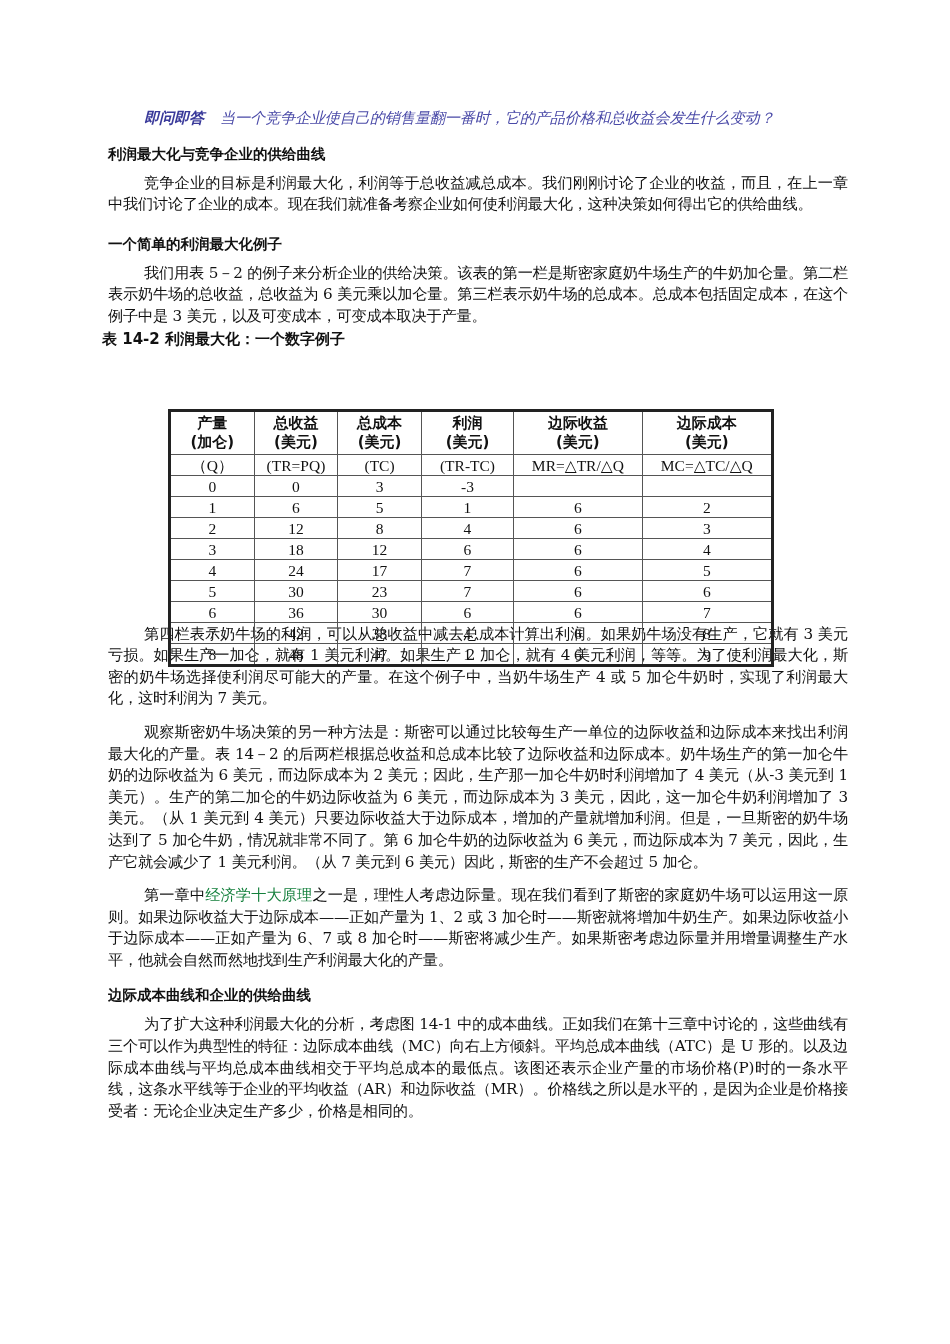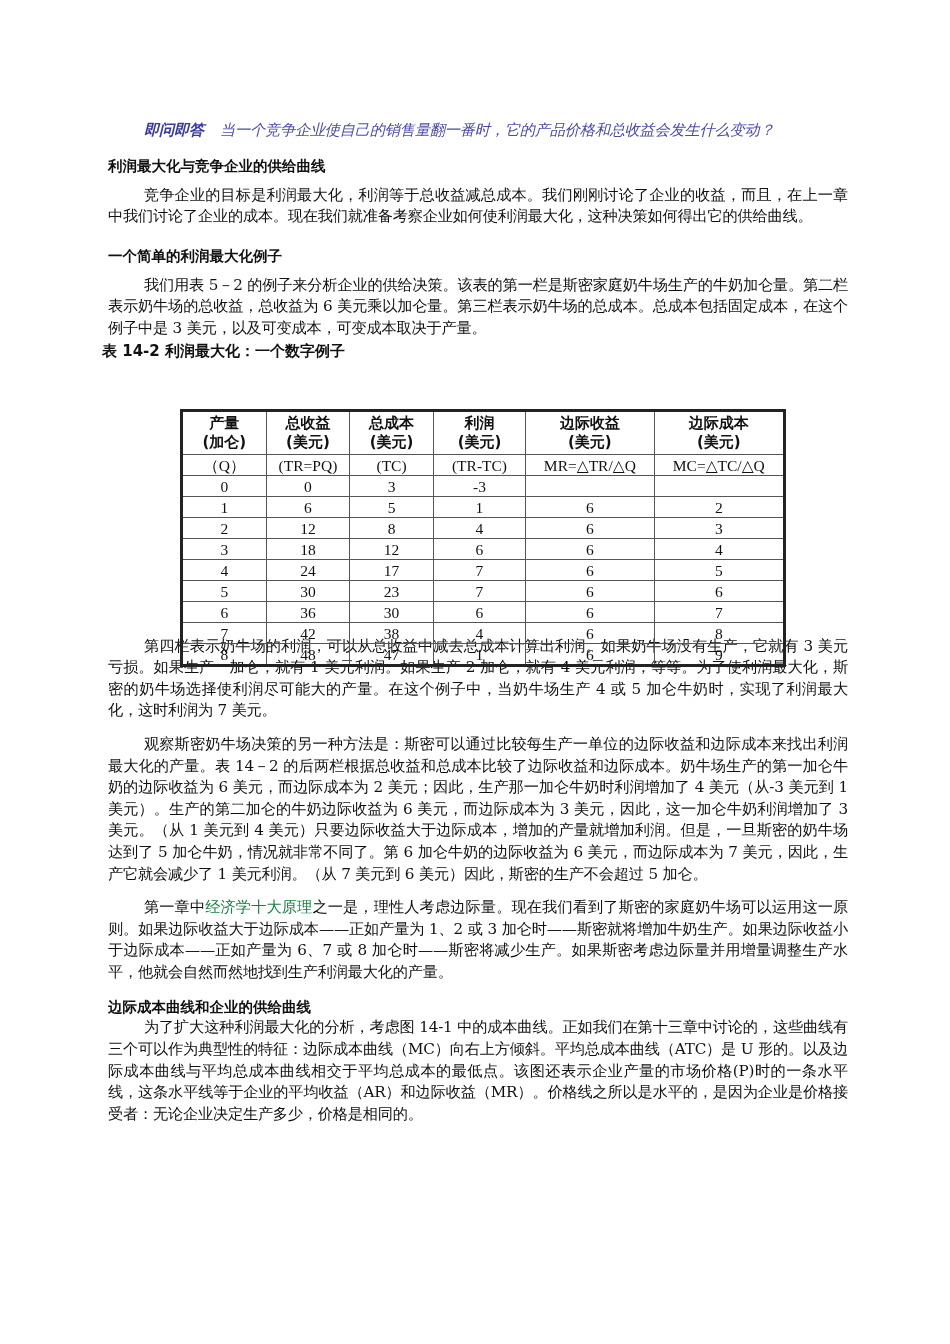--- a/index.html
+++ b/index.html
@@ -1,21 +1,21 @@
 <!DOCTYPE html>
 <html><head>
 <meta charset="utf-8">
 <style>
   html, body { margin: 0; padding: 0; background: #ffffff; }
   body {
     width: 950px; height: 1344px; position: relative; overflow: hidden;
     font-family: "DejaVu Serif", "Liberation Serif", serif;
     color: #111111;
   }
-  .page { position: absolute; left: 108px; top: 120px; width: 740px; }
+  .page { position: absolute; left: 108px; top: 108px; width: 740px; }
   p, .h { margin: 0; }
   .para {
     font-size: 15.2px; line-height: 21.6px; text-indent: 36px;
     text-align: justify; letter-spacing: -0.2px;
   }
   .qa {
     font-size: 15.2px; line-height: 21.6px; text-indent: 36px;
     color: #4a4aa8; font-style: italic; letter-spacing: -0.2px;
   }
   .qa .lead { font-weight: bold; color: #3a3a9a; margin-right: 16px; }
@@ -23,21 +23,21 @@
     font-family: "DejaVu Sans", "Liberation Sans", sans-serif;
     font-weight: bold; font-size: 14.5px; line-height: 20px;
   }
   .link { color: #15803d; }
   .caption {
     font-weight: bold; font-size: 15px; line-height: 20px;
     font-family: "DejaVu Sans", "Liberation Sans", sans-serif;
     margin-left: -6px;
   }
   table.data {
-    position: absolute; left: 180px; top: 409px; width: 606px;
+    position: absolute; left: 168px; top: 409px; width: 606px;
     border-collapse: collapse;
     border: 3px solid #222222;
     font-family: "Liberation Serif", "DejaVu Serif", serif;
     font-size: 15.5px;
   }
   table.data td, table.data th {
     border: 1px solid #555555; text-align: center; padding: 0;
     height: 20px; line-height: 19px;
   }
   table.data th {
@@ -65,21 +65,21 @@
 
   <div class="caption" style="margin-top:1px;">表 14-2 利润最大化：一个数字例子</div>
 
   <div style="height:275px;"></div>
 
   <p class="para">第四栏表示奶牛场的利润，可以从总收益中减去总成本计算出利润。如果奶牛场没有生产，它就有 3 美元亏损。如果生产一加仑，就有 1 美元利润。如果生产 2 加仑，就有 4 美元利润，等等。为了使利润最大化，斯密的奶牛场选择使利润尽可能大的产量。在这个例子中，当奶牛场生产 4 或 5 加仑牛奶时，实现了利润最大化，这时利润为 7 美元。</p>
   <p class="para" style="margin-top:12px;">观察斯密奶牛场决策的另一种方法是：斯密可以通过比较每生产一单位的边际收益和边际成本来找出利润最大化的产量。表 14－2 的后两栏根据总收益和总成本比较了边际收益和边际成本。奶牛场生产的第一加仑牛奶的边际收益为 6 美元，而边际成本为 2 美元；因此，生产那一加仑牛奶时利润增加了 4 美元（从-3 美元到 1 美元）。生产的第二加仑的牛奶边际收益为 6 美元，而边际成本为 3 美元，因此，这一加仑牛奶利润增加了 3 美元。（从 1 美元到 4 美元）只要边际收益大于边际成本，增加的产量就增加利润。但是，一旦斯密的奶牛场达到了 5 加仑牛奶，情况就非常不同了。第 6 加仑牛奶的边际收益为 6 美元，而边际成本为 7 美元，因此，生产它就会减少了 1 美元利润。（从 7 美元到 6 美元）因此，斯密的生产不会超过 5 加仑。</p>
   <p class="para" style="margin-top:12px;"><span>第一章中</span><span class="link">经济学十大原理</span><span>之一是，理性人考虑边际量。现在我们看到了斯密的家庭奶牛场可以运用这一原则。如果边际收益大于边际成本——正如产量为 1、2 或 3 加仑时——斯密就将增加牛奶生产。如果边际收益小于边际成本——正如产量为 6、7 或 8 加仑时——斯密将减少生产。如果斯密考虑边际量并用增量调整生产水平，他就会自然而然地找到生产利润最大化的产量。</span></p>
 
   <div class="h" style="margin-top:14px;">边际成本曲线和企业的供给曲线</div>
-  <p class="para" style="">为了扩大这种利润最大化的分析，考虑图 14-1 中的成本曲线。正如我们在第十三章中讨论的，这些曲线有三个可以作为典型性的特征：边际成本曲线（MC）向右上方倾斜。平均总成本曲线（ATC）是 U 形的。以及边际成本曲线与平均总成本曲线相交于平均总成本的最低点。该图还表示企业产量的市场价格(P)时的一条水平线，这条水平线等于企业的平均收益（AR）和边际收益（MR）。价格线之所以是水平的，是因为企业是价格接受者：无论企业决定生产多少，价格是相同的。</p>
+  <p class="para" style="margin-top:9px;">为了扩大这种利润最大化的分析，考虑图 14-1 中的成本曲线。正如我们在第十三章中讨论的，这些曲线有三个可以作为典型性的特征：边际成本曲线（MC）向右上方倾斜。平均总成本曲线（ATC）是 U 形的。以及边际成本曲线与平均总成本曲线相交于平均总成本的最低点。该图还表示企业产量的市场价格(P)时的一条水平线，这条水平线等于企业的平均收益（AR）和边际收益（MR）。价格线之所以是水平的，是因为企业是价格接受者：无论企业决定生产多少，价格是相同的。</p>
 </div>
 
 <table class="data">
   <colgroup>
       <col class="c1">
       <col class="c2">
       <col class="c3">
       <col class="c4">
       <col class="c5">
       <col class="c6">

